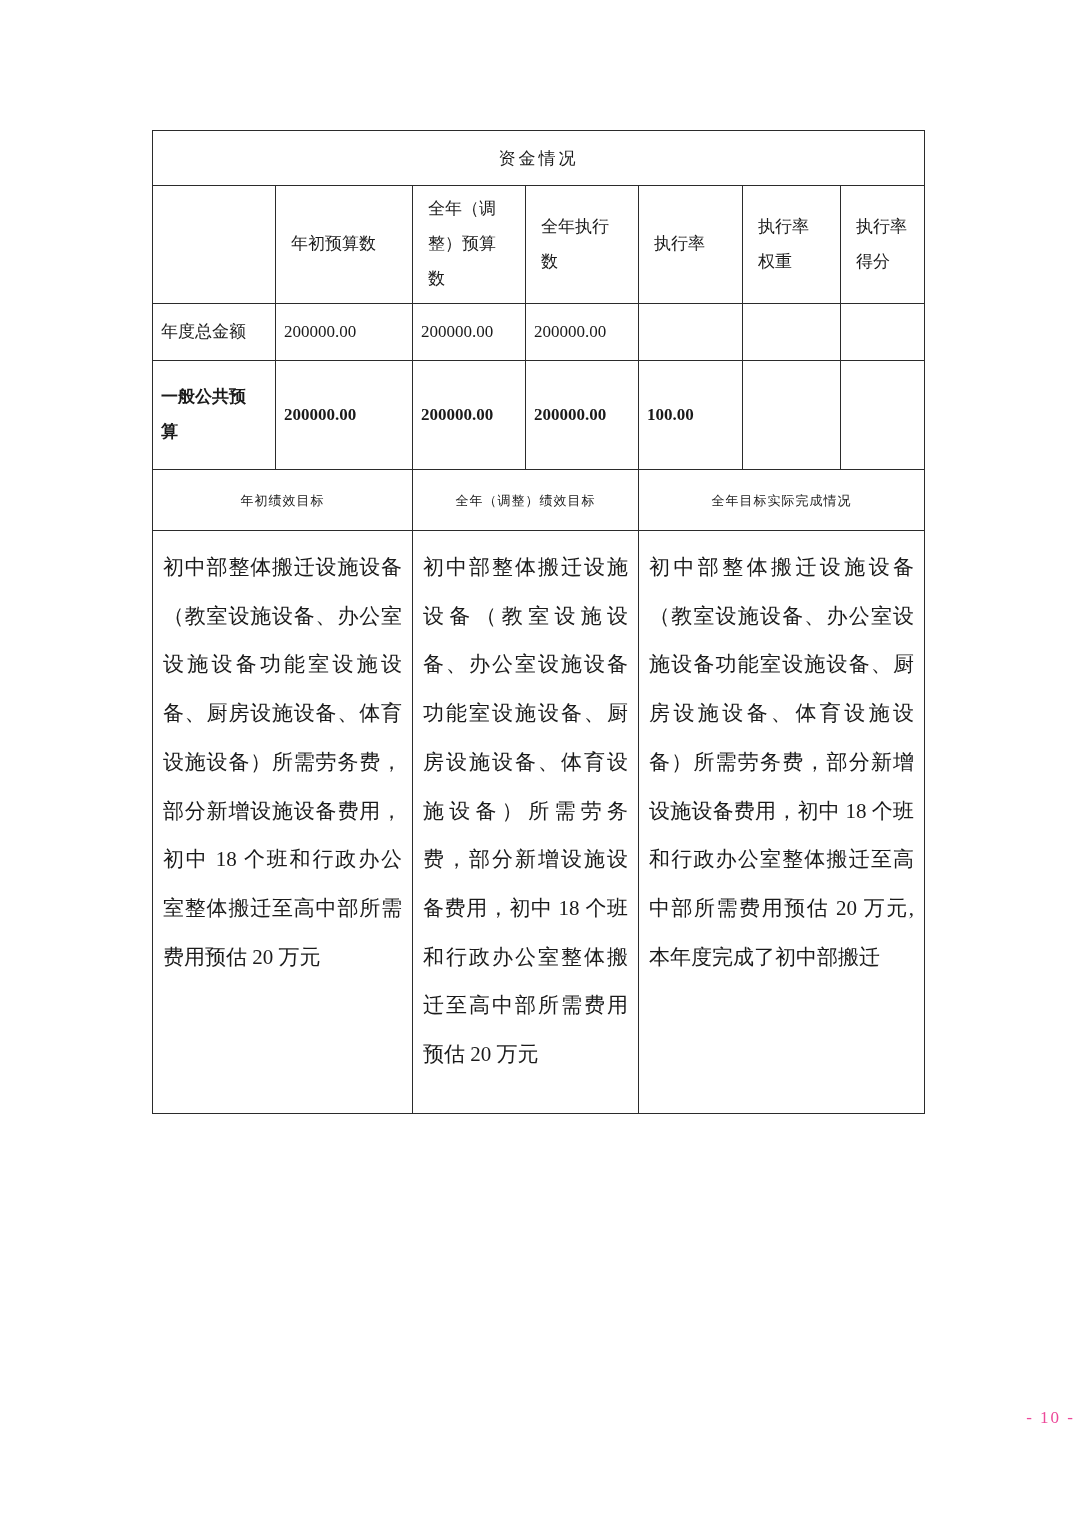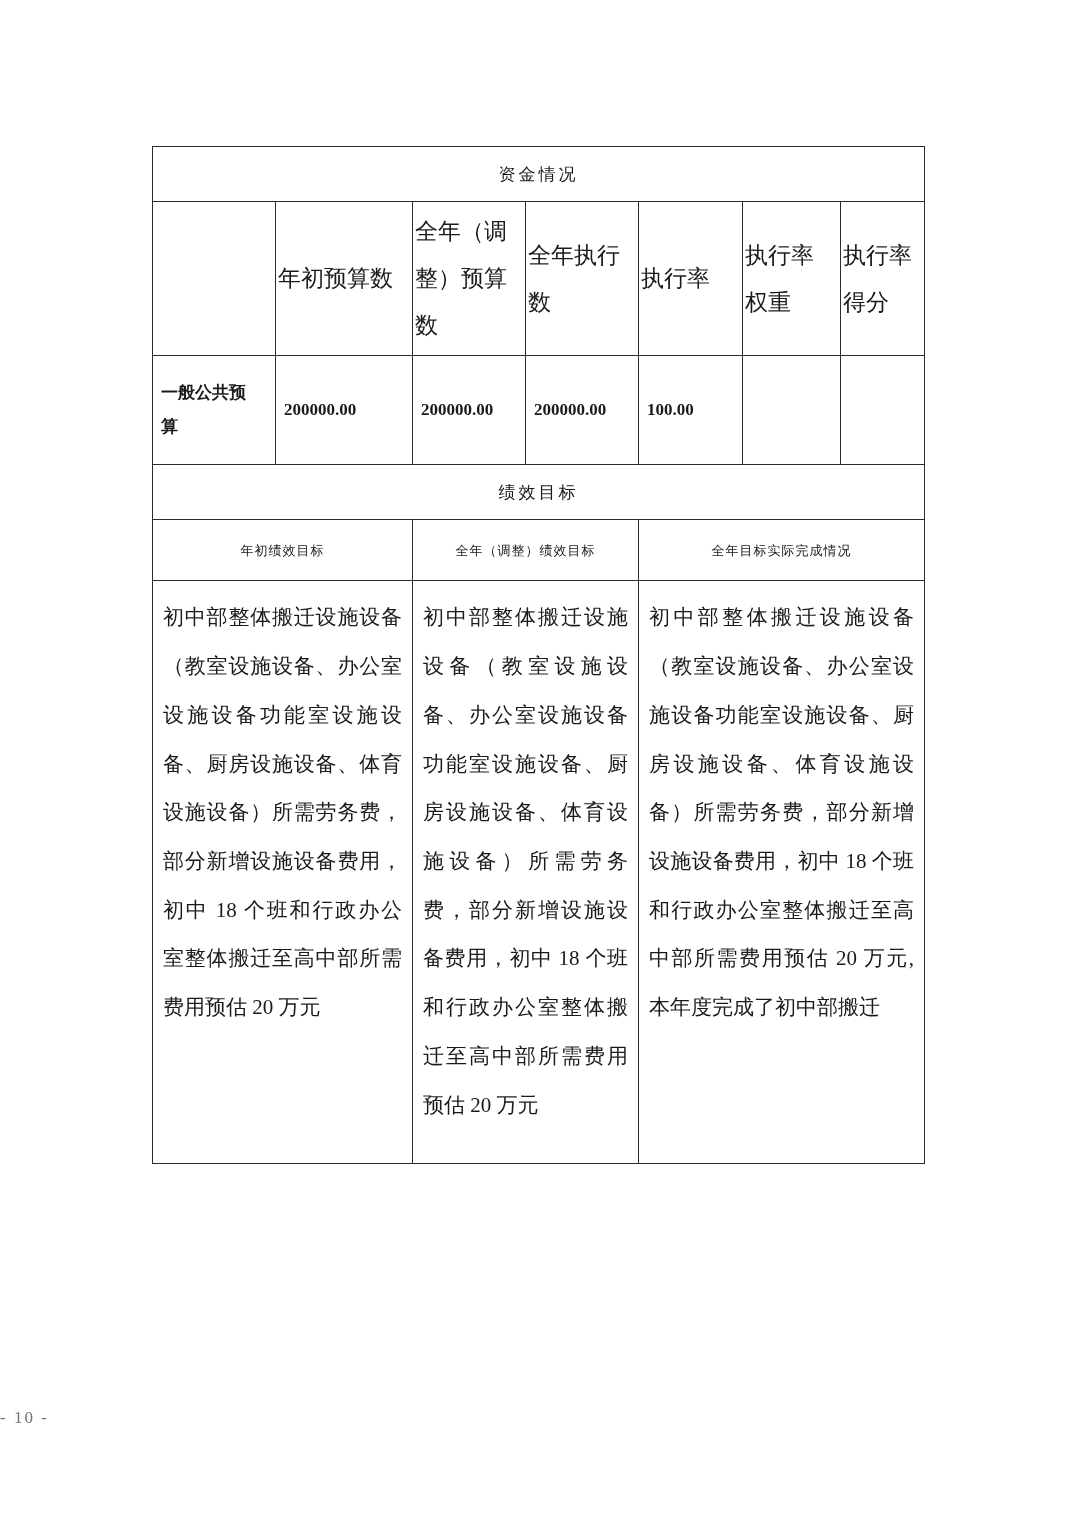--- a/index.html
+++ b/index.html
@@ -12,21 +12,21 @@
     width: 1075px;
     height: 1520px;
     background: #ffffff;
     font-family: "Liberation Serif", "DejaVu Serif", serif;
     color: #1a1a1a;
     overflow: hidden;
   }
   .doc-table {
     position: absolute;
     left: 152px;
-    top: 146px;
+    top: 130px;
     width: 772px;
     border-collapse: collapse;
     table-layout: fixed;
   }
   .doc-table td {
     border: 1px solid #2b2b2b;
     padding: 0;
     vertical-align: middle;
     font-size: 17px;
     line-height: 1.0;
@@ -36,22 +36,22 @@
   .section-title {
     text-align: center;
     font-size: 21px;
     letter-spacing: 3px;
     height: 54px;
     padding: 0 4px;
   }
 
   
   .fund-head td {
-    font-size: 23px;
-    padding: 6px 2px;
+    font-size: 17px;
+    padding: 6px 15px;
     line-height: 2.05;
     vertical-align: middle;
     height: 105px;
     margin-left: 12px;
   }
 
   
   .fund-row td {
     padding: 6px 8px;
     line-height: 2.05;
@@ -85,24 +85,24 @@
     text-align: justify;
     text-justify: inter-ideograph;
     height: 560px;
   }
 
   .page-number {
     position: absolute;
     left: 0;
     top: 1408px;
     width: 1075px;
-    text-align: left;
+    text-align: right;
     font-size: 17px;
     letter-spacing: 2px;
-    color: #737373;
+    color: #ec4899;
   }
 </style>
 </head>
 <body>
 
 <div class="page">
 
   <table class="doc-table">
     <colgroup>
       <col style="width:123px">
@@ -134,38 +134,44 @@
         <td>
           <div>执行率</div>
           <div>权重</div>
         </td>
         <td>
           <div>执行率</div>
           <div>得分</div>
         </td>
       </tr>
 
+      <tr class="fund-row r1">
+        <td>年度总金额</td>
+        <td class="num">200000.00</td>
+        <td class="num">200000.00</td>
+        <td class="num">200000.00</td>
+        <td class="num"></td>
+        <td class="num"></td>
+        <td class="num"></td>
+      </tr>
 
 
       <tr class="fund-row r3">
         <td>
           <div>一般公共预</div>
           <div>算</div>
         </td>
         <td class="num">200000.00</td>
         <td class="num">200000.00</td>
         <td class="num">200000.00</td>
         <td class="num">100.00</td>
         <td class="num"></td>
         <td class="num"></td>
       </tr>
 
-      <tr>
-        <td class="section-title" colspan="7">绩效目标</td>
-      </tr>
 
       <tr class="goal-head">
         <td colspan="2">年初绩效目标</td>
         <td colspan="2">全年（调整）绩效目标</td>
         <td colspan="3">全年目标实际完成情况</td>
       </tr>
 
       <tr class="goal-body">
         <td colspan="2">初中部整体搬迁设施设备（教室设施设备、办公室设施设备功能室设施设备、厨房设施设备、体育设施设备）所需劳务费，部分新增设施设备费用，初中 18 个班和行政办公室整体搬迁至高中部所需费用预估 20 万元</td>
         <td colspan="2">初中部整体搬迁设施设备（教室设施设备、办公室设施设备功能室设施设备、厨房设施设备、体育设施设备）所需劳务费，部分新增设施设备费用，初中 18 个班和行政办公室整体搬迁至高中部所需费用预估 20 万元</td>

